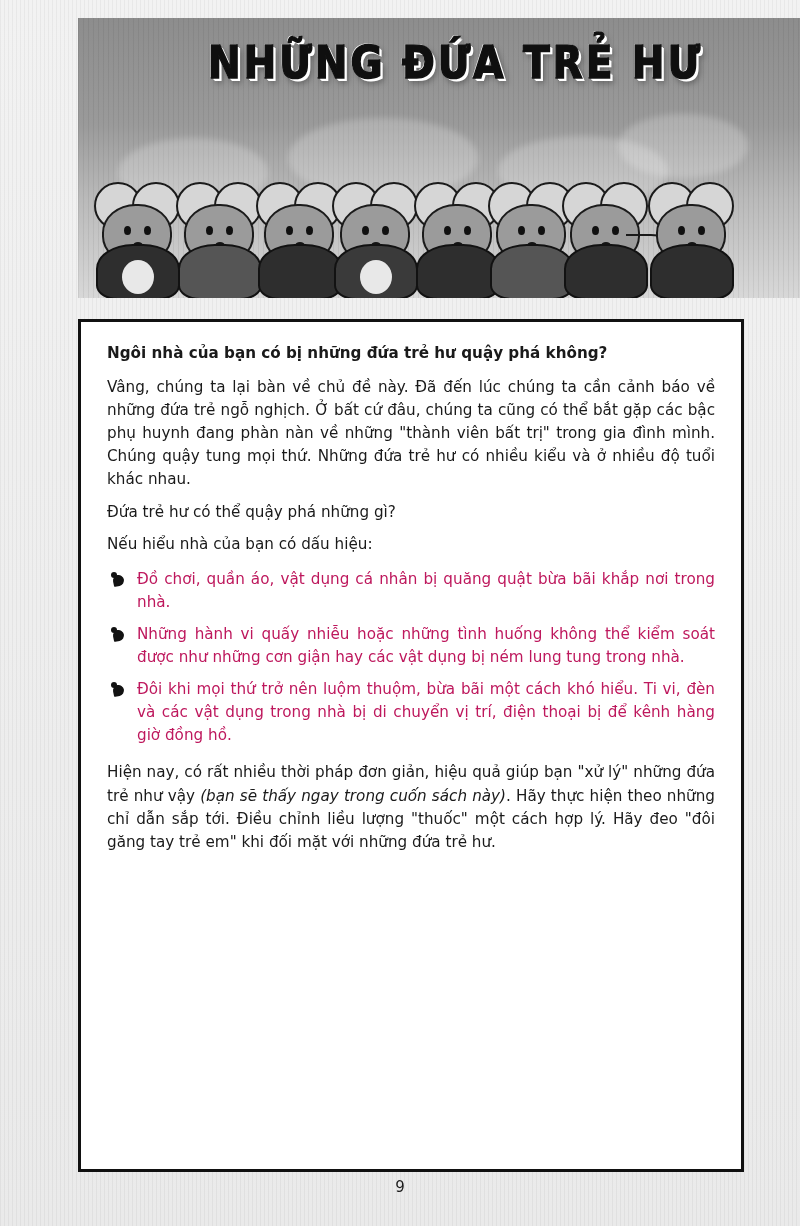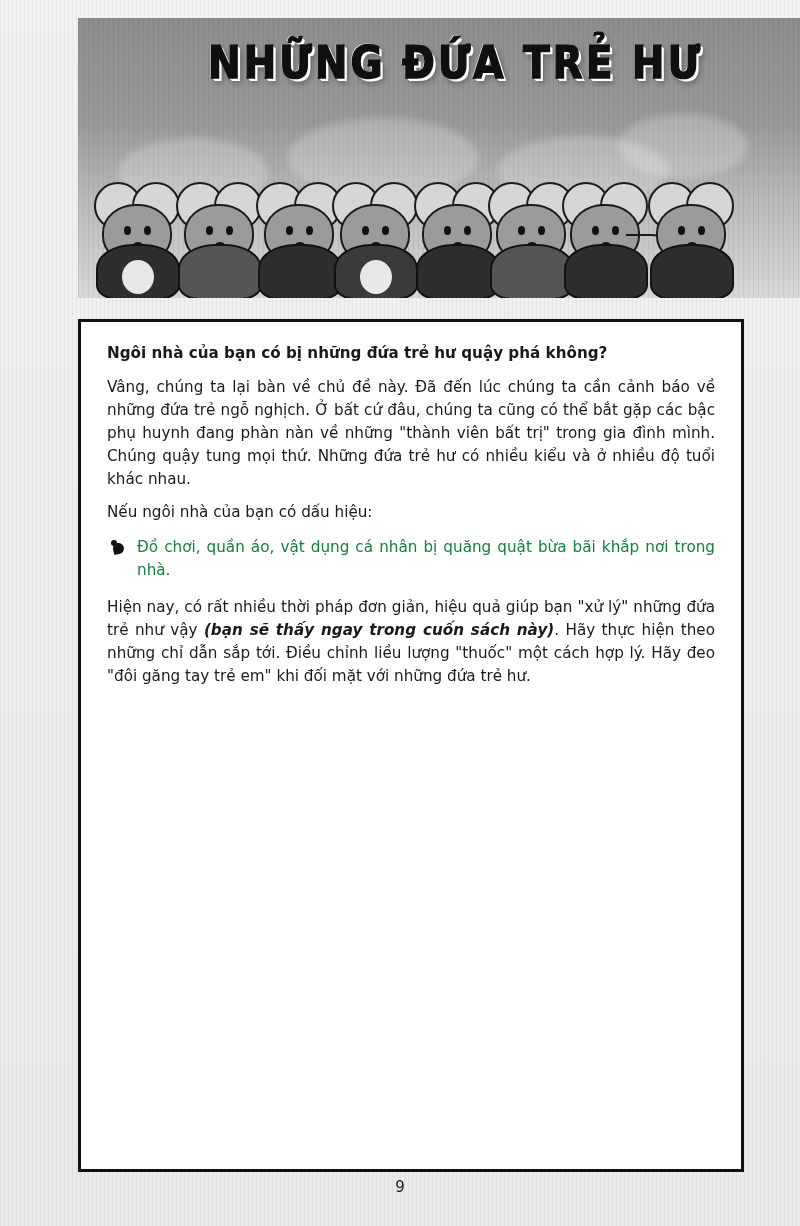--- a/index.html
+++ b/index.html
@@ -189,21 +189,21 @@
     margin: 12px 0 14px 0;
     padding: 0;
     list-style: none;
   }
   .bullets li {
     position: relative;
     padding-left: 30px;
     margin-bottom: 9px;
     font-size: 15.2px;
     line-height: 1.52;
-    color: #15803d;
+    color: #be185d;
     text-align: justify;
   }
   .bullets li .bullet-icon {
     position: absolute;
     left: 4px;
     top: 4px;
     width: 15px;
     height: 15px;
   }
   .bullet-icon .b-body {
@@ -218,21 +218,21 @@
   }
   .bullet-icon .b-ear {
     position: absolute;
     left: 0px;
     top: 0px;
     width: 6px;
     height: 6px;
     border-radius: 50%;
     background: #121212;
   }
-  .emph-italic { font-style: italic; font-weight: bold; }
+  .emph-italic { font-style: italic; font-weight: normal; }
   .note-label { font-weight: bold; }
 
   
   .fade1 { color: #3a3a3a; }
   .fade2 { color: #5a5a5a; }
   .fade3 { color: #7b7b7b; }
 
   
   .folio {
     position: absolute;
@@ -358,30 +358,45 @@
         <div class="body"></div>
       </div>
     </div>
   </div>
 
   <div class="textbox">
 
     <p class="lead">Ngôi nhà của bạn có bị những đứa trẻ hư quậy phá không?</p>
 
     <p>Vâng, chúng ta lại bàn về chủ đề này. Đã đến lúc chúng ta cần cảnh báo về những đứa trẻ ngỗ nghịch. Ở bất cứ đâu, chúng ta cũng có thể bắt gặp các bậc phụ huynh đang phàn nàn về những "thành viên bất trị" trong gia đình mình. Chúng quậy tung mọi thứ. Những đứa trẻ hư có nhiều kiểu và ở nhiều độ tuổi khác nhau.</p>
-    <p>Nếu ngôi nhà của bạn có dấu hiệu:</p>
+    <p>Đứa trẻ hư có thể quậy phá những gì?</p>
+    <p>Nếu hiểu nhà của bạn có dấu hiệu:</p>
 
     <ul class="bullets">
       <li>
         <span class="bullet-icon">
           <span class="b-ear"></span>
             <span class="b-body"></span>
         </span>
         <span>Đồ chơi, quần áo, vật dụng cá nhân bị quăng quật bừa bãi khắp nơi trong nhà.</span>
       </li>
+      <li>
+        <span class="bullet-icon">
+          <span class="b-ear"></span>
+            <span class="b-body"></span>
+        </span>
+        <span>Những hành vi quấy nhiễu hoặc những tình huống không thể kiểm soát được như những cơn giận hay các vật dụng bị ném lung tung trong nhà.</span>
+      </li>
+      <li>
+        <span class="bullet-icon">
+          <span class="b-ear"></span>
+            <span class="b-body"></span>
+        </span>
+        <span>Đôi khi mọi thứ trở nên luộm thuộm, bừa bãi một cách khó hiểu. Ti vi, đèn và các vật dụng trong nhà bị di chuyển vị trí, điện thoại bị để kênh hàng giờ đồng hồ.</span>
+      </li>
     </ul>
 
     <p class="fade1"><span>Hiện nay, có rất nhiều thời pháp đơn giản, hiệu quả giúp bạn "xử lý" những đứa trẻ như vậy </span><span class="emph-italic">(bạn sẽ thấy ngay trong cuốn sách này)</span><span>. Hãy thực hiện theo những chỉ dẫn sắp tới. Điều chỉnh liều lượng "thuốc" một cách hợp lý. Hãy đeo "đôi găng tay trẻ em" khi đối mặt với những đứa trẻ hư.</span></p>
 
 
 
   </div>
 
   <div class="folio">9</div>
 

